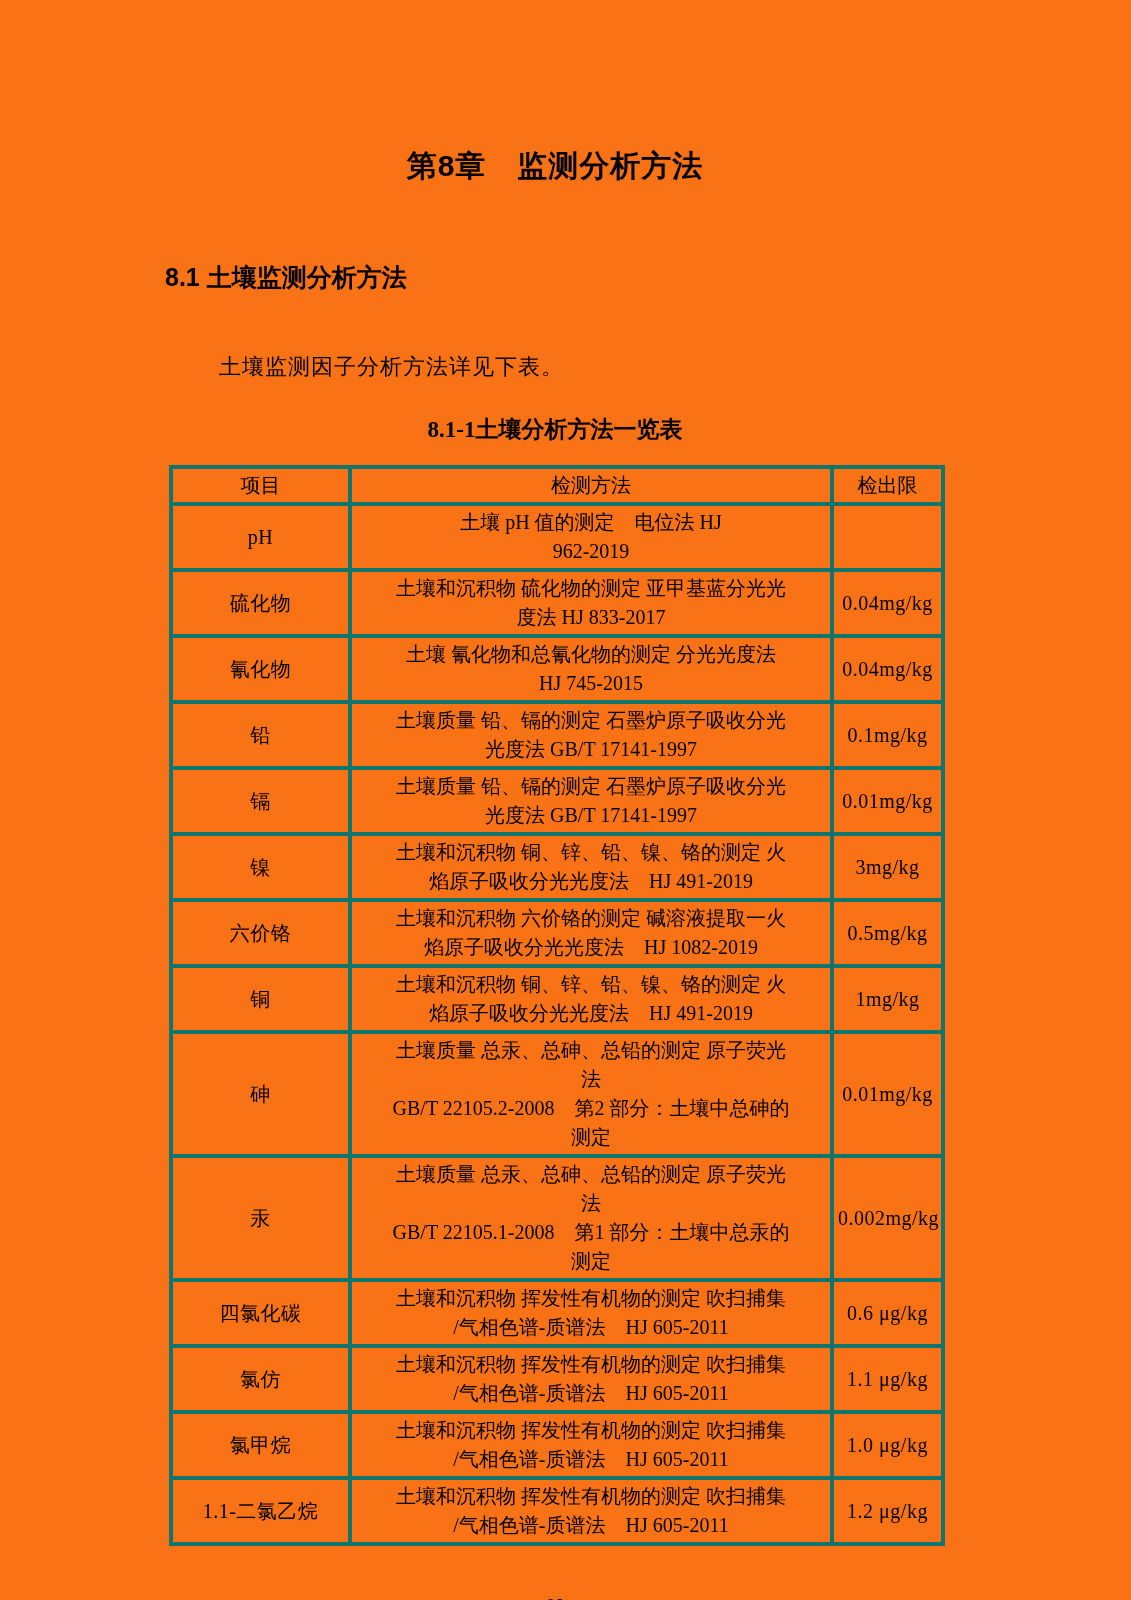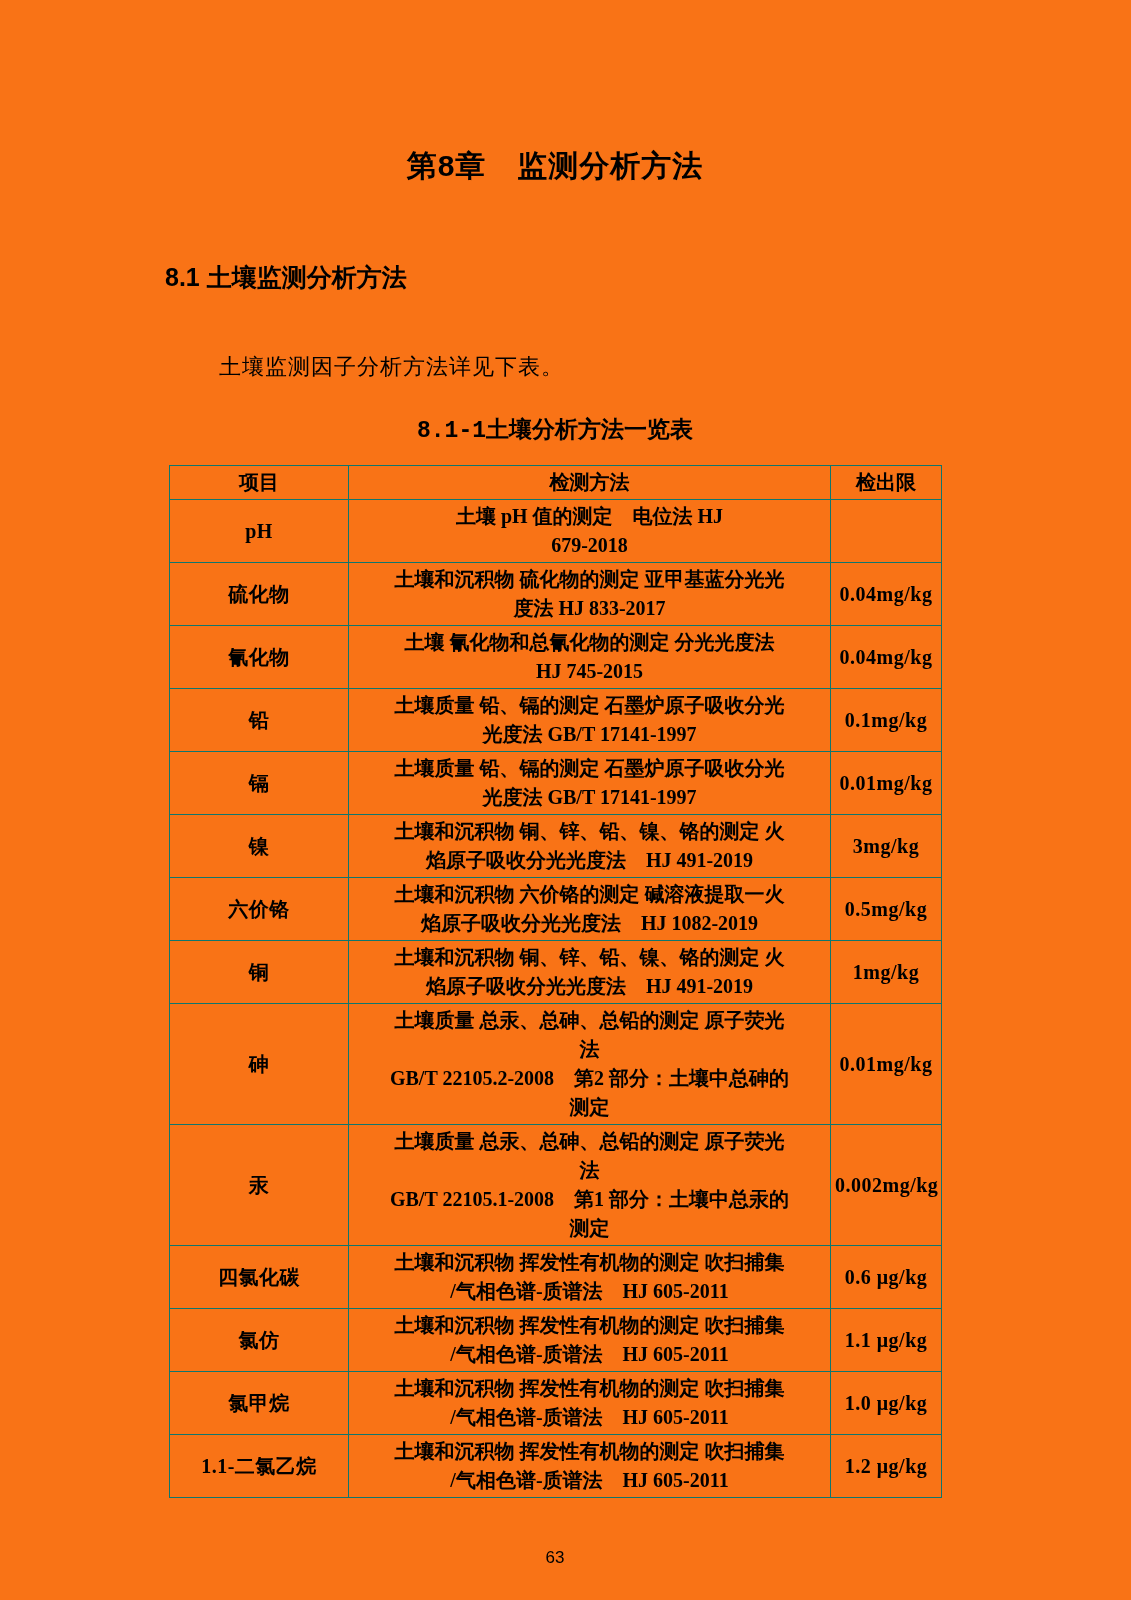--- a/index.html
+++ b/index.html
@@ -35,36 +35,36 @@
     font-weight: bold;
     margin: 16px 0 58px -4px;
   }
   .intro-para {
     font-size: 22px;
     margin: 0 0 32px 0;
     text-indent: 50px;
     letter-spacing: 1px;
   }
   .table-caption {
-    font-family: Liberation Mono, monospace;
+    font-family: Liberation Serif, serif;
     font-size: 23px;
     font-weight: bold;
     text-align: center;
     margin: 0 0 20px 0;
   }
   table.methods {
     width: 100%;
     border-collapse: collapse;
     table-layout: fixed;
   }
   table.methods th,
   table.methods td {
-    border: 1px solid #0f766e;
+    border: 4px solid #0f766e;
     font-size: 20px;
-    font-weight: bold;
+    font-weight: normal;
     line-height: 29px;
     text-align: center;
     vertical-align: middle;
     padding: 2px 4px;
   }
   table.methods th {
     height: 28px;
   }
   td.c-method {
     white-space: pre-line;
@@ -103,21 +103,21 @@
         <tr>
           <th>项目</th>
           <th>检测方法</th>
           <th>检出限</th>
         </tr>
       </thead>
       <tbody>
         <tr>
           <td class="c-item">pH</td>
           <td class="c-method">土壤 pH 值的测定　电位法 HJ
-679-2018</td>
+962-2019</td>
           <td class="c-limit"></td>
         </tr>
         <tr>
           <td class="c-item">硫化物</td>
           <td class="c-method">土壤和沉积物 硫化物的测定 亚甲基蓝分光光
 度法 HJ 833-2017</td>
           <td class="c-limit">0.04mg/kg</td>
         </tr>
         <tr>
           <td class="c-item">氰化物</td>

